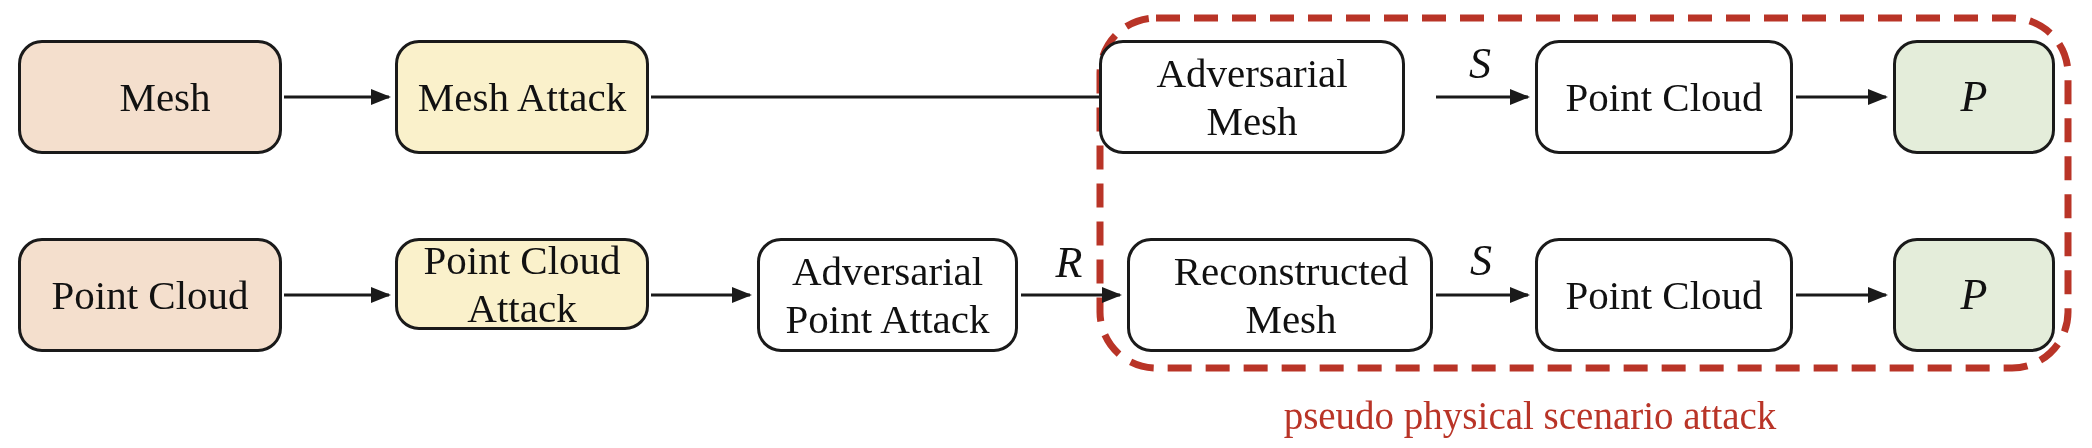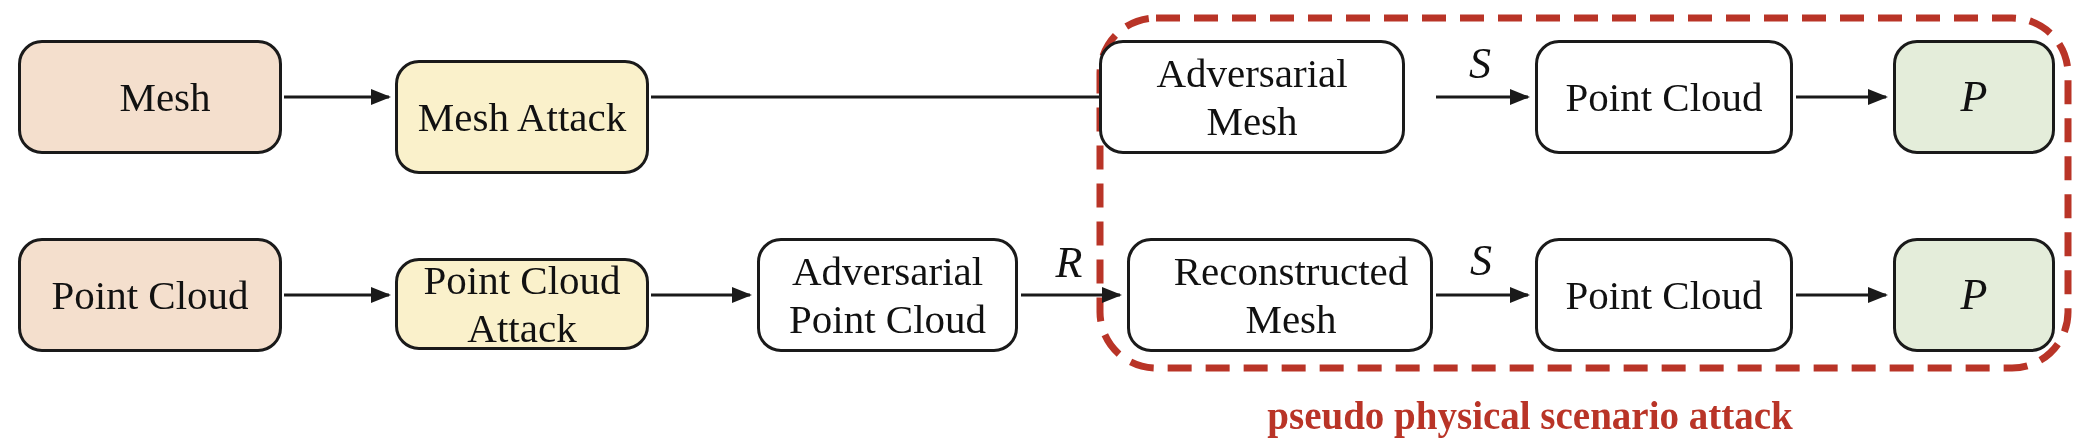--- a/index.html
+++ b/index.html
@@ -15,37 +15,36 @@
     position:absolute;z-index:2;box-sizing:border-box;
     border:3px solid var(--box-border,#1a1a1a);
     border-radius:24px;
     display:flex;align-items:center;justify-content:center;
     text-align:center;
     font-size:41px;line-height:48px;color:#111;
     padding:0 18px;
     background:#ffffff;
   }
   .fill-input{background:var(--input-fill,#F4DFCD);}
-  .fill-attack{background:var(--attack-fill,#FAF1CB);margin-top:20px;}
+  .fill-attack{background:var(--attack-fill,#FAF1CB);}
   .fill-output{background:var(--output-fill,#E4EDDA);}
   .fill-plain{background:#ffffff;}
   .node.output-node{font-style:italic;font-size:44px;}
   .op-label{
     position:absolute;z-index:3;
     transform:translate(-50%,-50%);
     font-style:italic;font-size:44px;color:#111;
     line-height:1;
   }
   .caption{
     position:absolute;z-index:3;
     transform:translateX(-50%);
     font-size:39px;line-height:1.1;
     color:var(--accent-red,#B93427);
     white-space:nowrap;
-    font-weight:bold;
   }
 </style>
 </head>
 <body>
 
 <div class="canvas">
 
   <svg class="overlay" width="2092" height="448" viewBox="0 0 2092 448" xmlns="http://www.w3.org/2000/svg">
     <defs>
       <marker id="ah" viewBox="0 0 10 8" markerWidth="20" markerHeight="16" refX="9" refY="4" orient="auto" markerUnits="userSpaceOnUse">
@@ -68,21 +67,21 @@
   </svg>
 
   <div class="node fill-input" style="left:18px;top:40px;width:264px;height:114px;padding-left:48px;">Mesh</div>
   <div class="node fill-attack" style="left:395px;top:40px;width:254px;height:114px;">Mesh Attack</div>
   <div class="node fill-plain" style="left:1099px;top:40px;width:306px;height:114px;">Adversarial Mesh</div>
   <div class="node fill-plain" style="left:1535px;top:40px;width:258px;height:114px;">Point Cloud</div>
   <div class="node fill-output output-node" style="left:1893px;top:40px;width:162px;height:114px;">P</div>
 
   <div class="node fill-input" style="left:18px;top:238px;width:264px;height:114px;">Point Cloud</div>
   <div class="node fill-attack" style="left:395px;top:238px;width:254px;height:92px;">Point Cloud Attack</div>
-  <div class="node fill-plain" style="left:757px;top:238px;width:261px;height:114px;">Adversarial Point Cloud</div>
+  <div class="node fill-plain" style="left:757px;top:238px;width:261px;height:114px;">Adversarial Point Attack</div>
   <div class="node fill-plain" style="left:1127px;top:238px;width:306px;height:114px;padding-left:40px;">Reconstructed Mesh</div>
   <div class="node fill-plain" style="left:1535px;top:238px;width:258px;height:114px;">Point Cloud</div>
   <div class="node fill-output output-node" style="left:1893px;top:238px;width:162px;height:114px;">P</div>
 
   <div class="op-label" style="left:1480px;top:64px;">S</div>
   <div class="op-label" style="left:1069px;top:263px;">R</div>
   <div class="op-label" style="left:1481px;top:261px;">S</div>
 
   <div class="caption" style="left:1530px;top:395px;">pseudo physical scenario attack</div>
 

